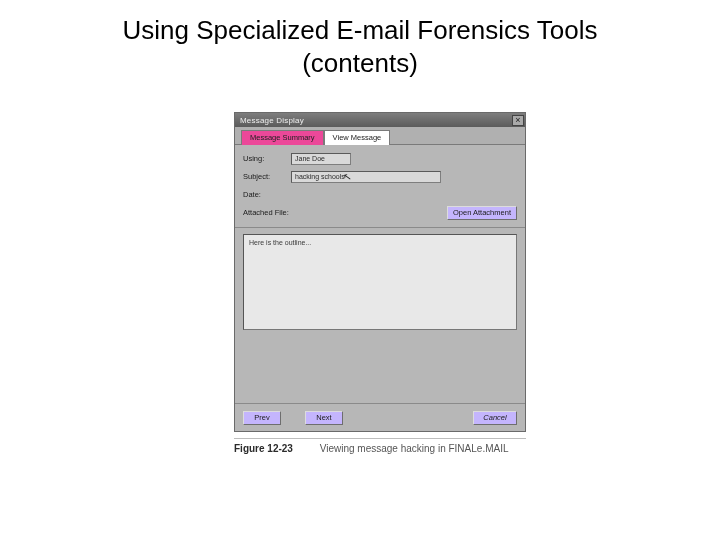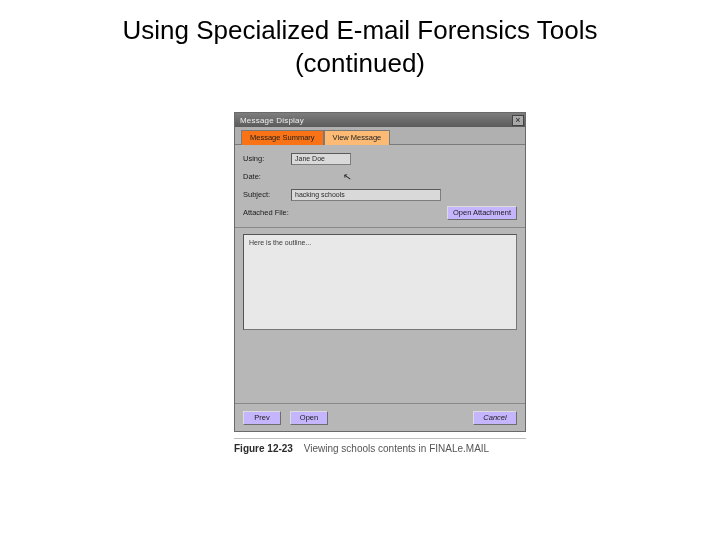--- a/index.html
+++ b/index.html
@@ -51,29 +51,29 @@
     background: #b0b0b0;
     border-bottom: 1px solid #7a7a7a;
     display: flex;
     align-items: flex-end;
     padding-left: 6px;
     gap: 0;
   }
   .tab {
     height: 15px;
     padding: 2px 8px 0 8px;
-    background: #f97316;
+    background: #ec4899;
     border: 1px solid #7a7a7a;
     border-bottom: none;
     font-size: 7.5px;
     color: #222;
     position: relative;
     top: 1px;
   }
-  .tab.inactive { background: #fdba74; }
+  .tab.inactive { background: #ffffff; }
   .fields {
     padding: 6px 8px 4px 8px;
     border-bottom: 1px solid #8a8a8a;
   }
   .row {
     display: flex;
     align-items: center;
     height: 15px;
     margin-bottom: 3px;
   }
@@ -140,40 +140,40 @@
   }
   .footer {
     position: absolute;
     left: 0; right: 0; bottom: 0;
     height: 28px;
     border-top: 1px solid #8a8a8a;
     display: flex;
     align-items: center;
     padding: 0 8px;
   }
-  .footer .nav-btn { width: 38px; margin-right: 9px; }
+  .footer .nav-btn { width: 38px; margin-right: 24px; }
   .footer .cancel-btn { width: 44px; margin-left: auto; font-style: italic; }
   .caption {
     margin-top: 6px;
     border-top: 1px solid #bdbdbd;
     padding-top: 4px;
     font-size: 10px;
     color: #2b2b2b;
   }
-  .caption .fignum { font-weight: 700; margin-right: 8px; }
+  .caption .fignum { font-weight: 700; margin-right: 24px; }
   .caption .figdesc { color: #555; }
 </style>
 </head>
 <body>
 
 <div class="slide">
 
   <h1 class="slide-title">
     <span>Using Specialized E-mail Forensics Tools</span><br>
-    <span>(continued)</span>
+    <span>(contents)</span>
   </h1>
 
   <div class="figure-wrap">
 
     <div class="window">
 
       <div class="titlebar">
         <span class="titlebar-text">Message Display</span>
         <span class="close-box">×</span>
       </div>
@@ -182,49 +182,49 @@
         <div class="tab">Message Summary</div>
         <div class="tab inactive">View Message</div>
       </div>
 
       <div class="fields">
         <div class="row">
           <span class="label">Using:</span>
           <span class="field from-field">Jane Doe</span>
         </div>
         <div class="row">
+          <span class="label">Subject:</span>
+          <span class="field subject-field">hacking schools</span>
+        </div>
+        <div class="row">
           <span class="label">Date:</span>
           <span></span>
-        </div>
-        <div class="row">
-          <span class="label">Subject:</span>
-          <span class="field subject-field">hacking schools</span>
         </div>
         <div class="row attach-row">
           <span class="label" style="width:62px">Attached File:</span>
           <span></span>
           <span class="btn attach-btn">Open Attachment</span>
         </div>
       </div>
 
       <div class="body-area">
         <span>Here is the outline...</span>
       </div>
       <span class="cursor-arrow">↖</span>
 
       <div class="below-body"></div>
 
       <div class="footer">
         <span class="btn nav-btn">Prev</span>
-        <span class="btn nav-btn">Open</span>
+        <span class="btn nav-btn">Next</span>
         <span class="btn cancel-btn">Cancel</span>
       </div>
 
     </div>
 
     <div class="caption">
       <span class="fignum">Figure 12-23</span>
-      <span class="figdesc">Viewing schools contents in FINALe.MAIL</span>
+      <span class="figdesc">Viewing message hacking in FINALe.MAIL</span>
     </div>
 
   </div>
 
 </div>
 
 </body></html>

